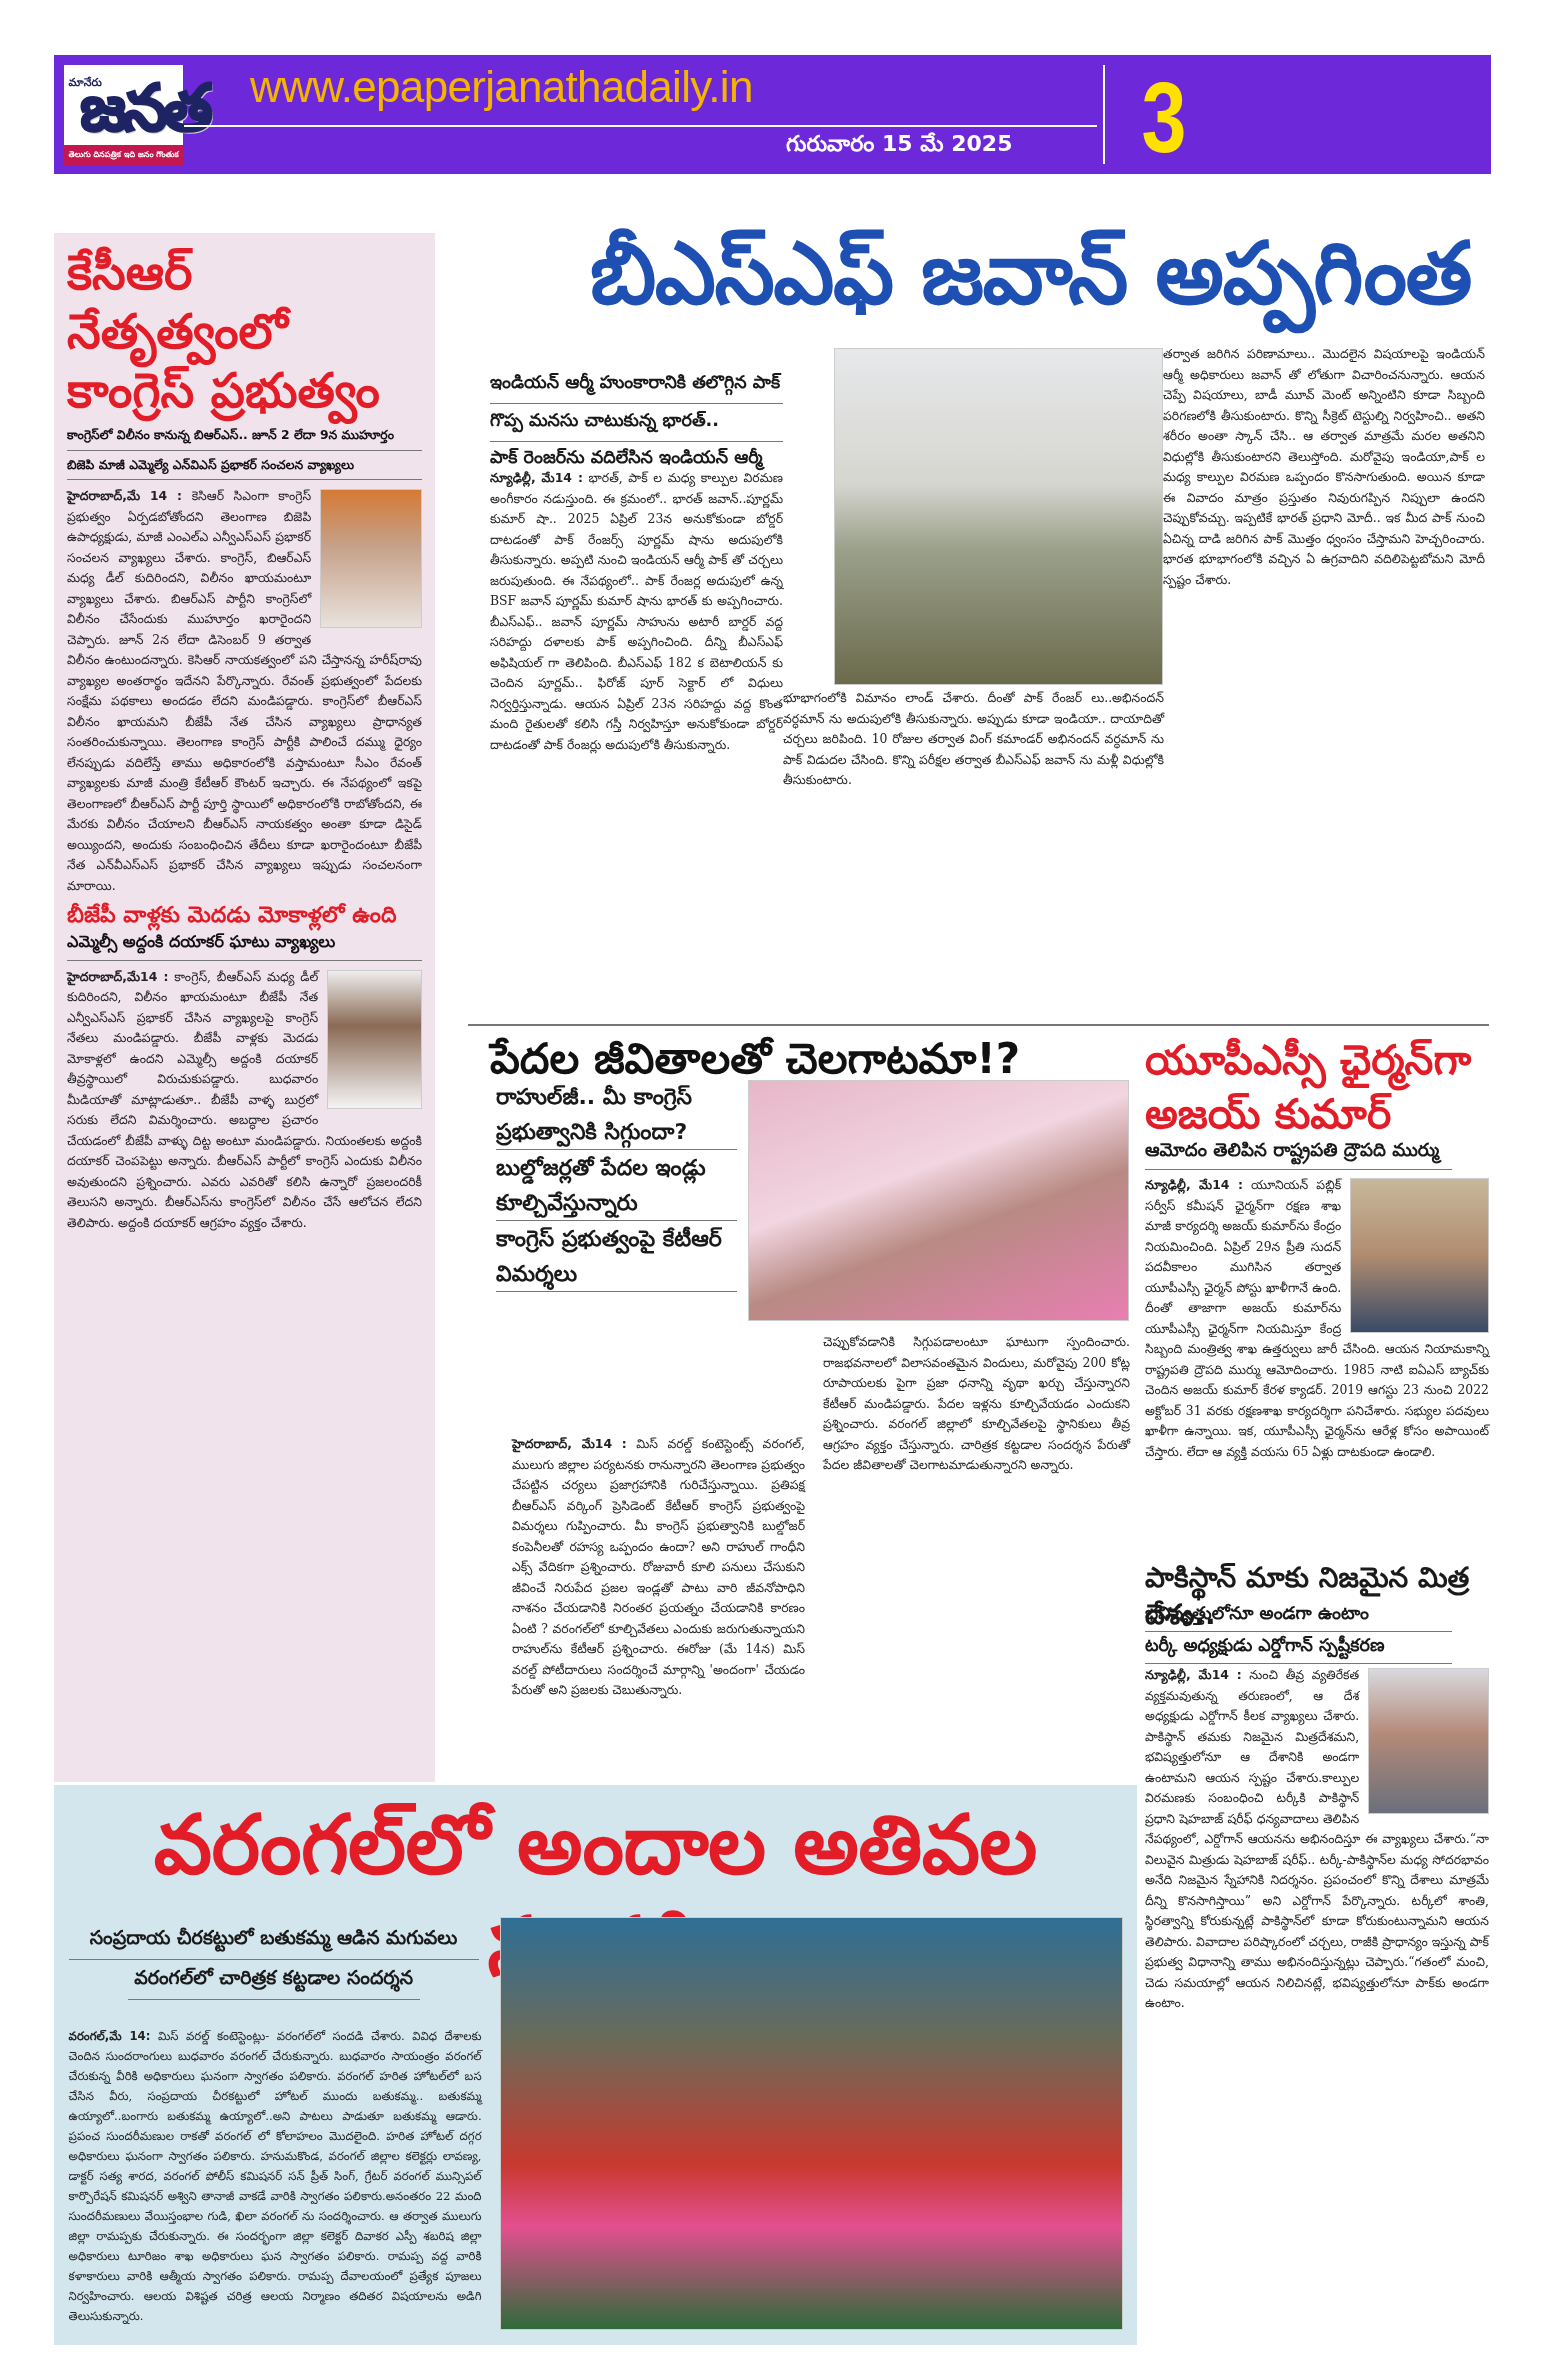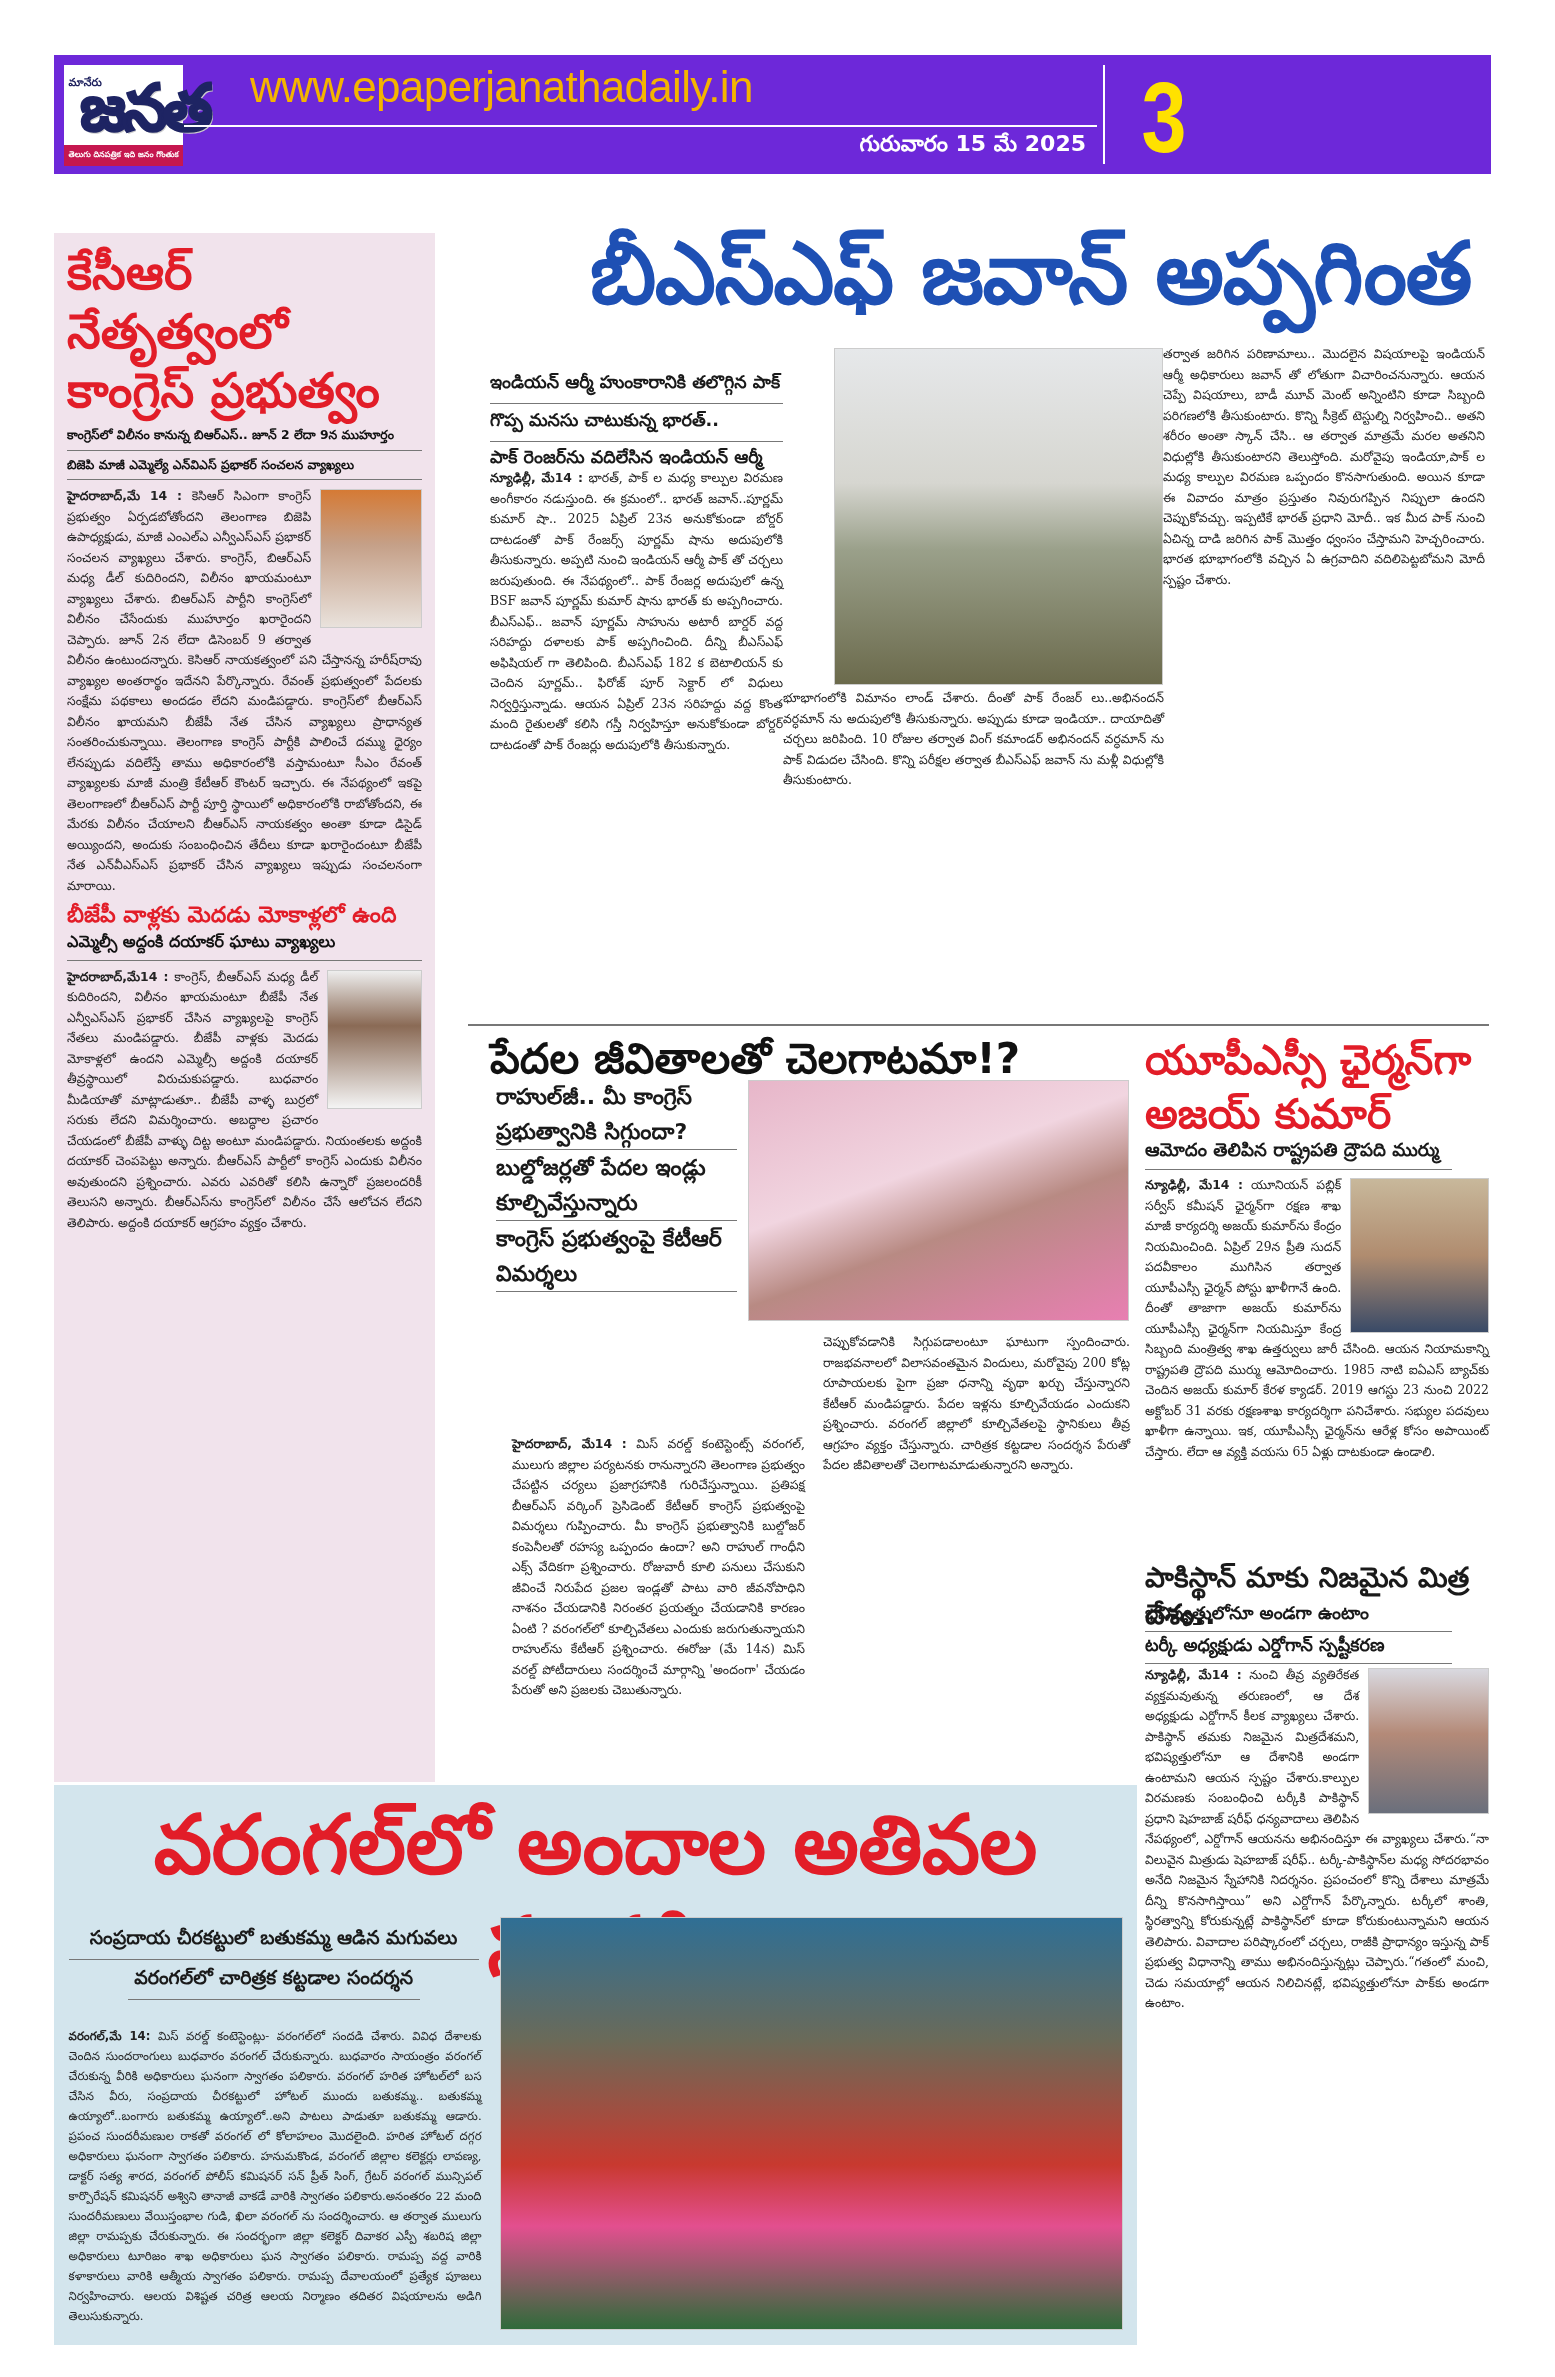--- a/index.html
+++ b/index.html
@@ -9,21 +9,21 @@
   
   .masthead { position: absolute; left: 54px; top: 55px; width: 1437px; height: 119px; background: #6d28d9; }
   .logo-box { position: absolute; left: 10.2px; top: 9.5px; width: 119px; height: 101px; background: #fff; }
   .logo-top { position: absolute; left: 4.4px; top: 11.7px; font-size: 11px; font-weight: bold; color: #1c1f5c; }
   .logo-main { position: absolute; left: 16px; top: 7.3px; font-size: 64px; font-weight: 900; color: #1e2463; letter-spacing: -4.4px; line-height: 73px; -webkit-text-stroke: 2.2px #1e2463; text-shadow: 1.5px 1.5px 0 #ccc; font-family: "DejaVu Sans", sans-serif; }
   .logo-band { position: absolute; left: 0; bottom: 0; width: 100%; height: 20.5px; background: #c5174f; display: flex; justify-content: space-between; align-items: center; padding: 0 4.4px; }
   .logo-band span { color: #fff; font-size: 8px; font-weight: bold; }
   .site-url { position: absolute; left: 196px; top: 7.3px; font-family: "Liberation Sans", sans-serif; font-size: 44px; color: #f4b400; letter-spacing: -0.7px; }
   .mast-line { position: absolute; left: 130px; top: 70px; width: 913px; height: 2.2px; background: #fff; }
   .mast-vline { position: absolute; left: 1049px; top: 10.2px; width: 1.5px; height: 99px; background: #fff; }
-  .mast-date { position: absolute; left: 732px; top: 76px; width: 300px; text-align: right; font-size: 22px; font-weight: bold; color: #fff; }
+  .mast-date { position: absolute; left: 732px; top: 76px; width: 300px; font-size: 22px; font-weight: bold; color: #fff; }
   .page-num { position: absolute; left: 1070px; top: 7.3px; width: 80px; text-align: center; font-family: "Liberation Sans", sans-serif; font-size: 101px; font-weight: bold; color: #ffe100; line-height: 110px; transform: scaleX(0.8); }
 
   
   .left-col { position: absolute; left: 54px; top: 233px; width: 381px; height: 1549px; background: #f1e3ec; padding: 10.2px 13px; overflow: hidden; }
   .head-red { color: #e21d28; font-weight: bold; line-height: 1.1; }
   .subhead { font-weight: bold; color: #111; }
   .rule { border-bottom: 1.5px solid #777; margin: 4.4px 0 5.9px; }
   p.body { font-family: "DejaVu Serif", serif; font-size: 12.4px; line-height: 20.5px; text-align: justify; color: #222; }
   p.body b { font-family: "DejaVu Sans", sans-serif; }
   .photo { background: #999; border: 0.7px solid #ccc; position: relative; overflow: hidden; }

